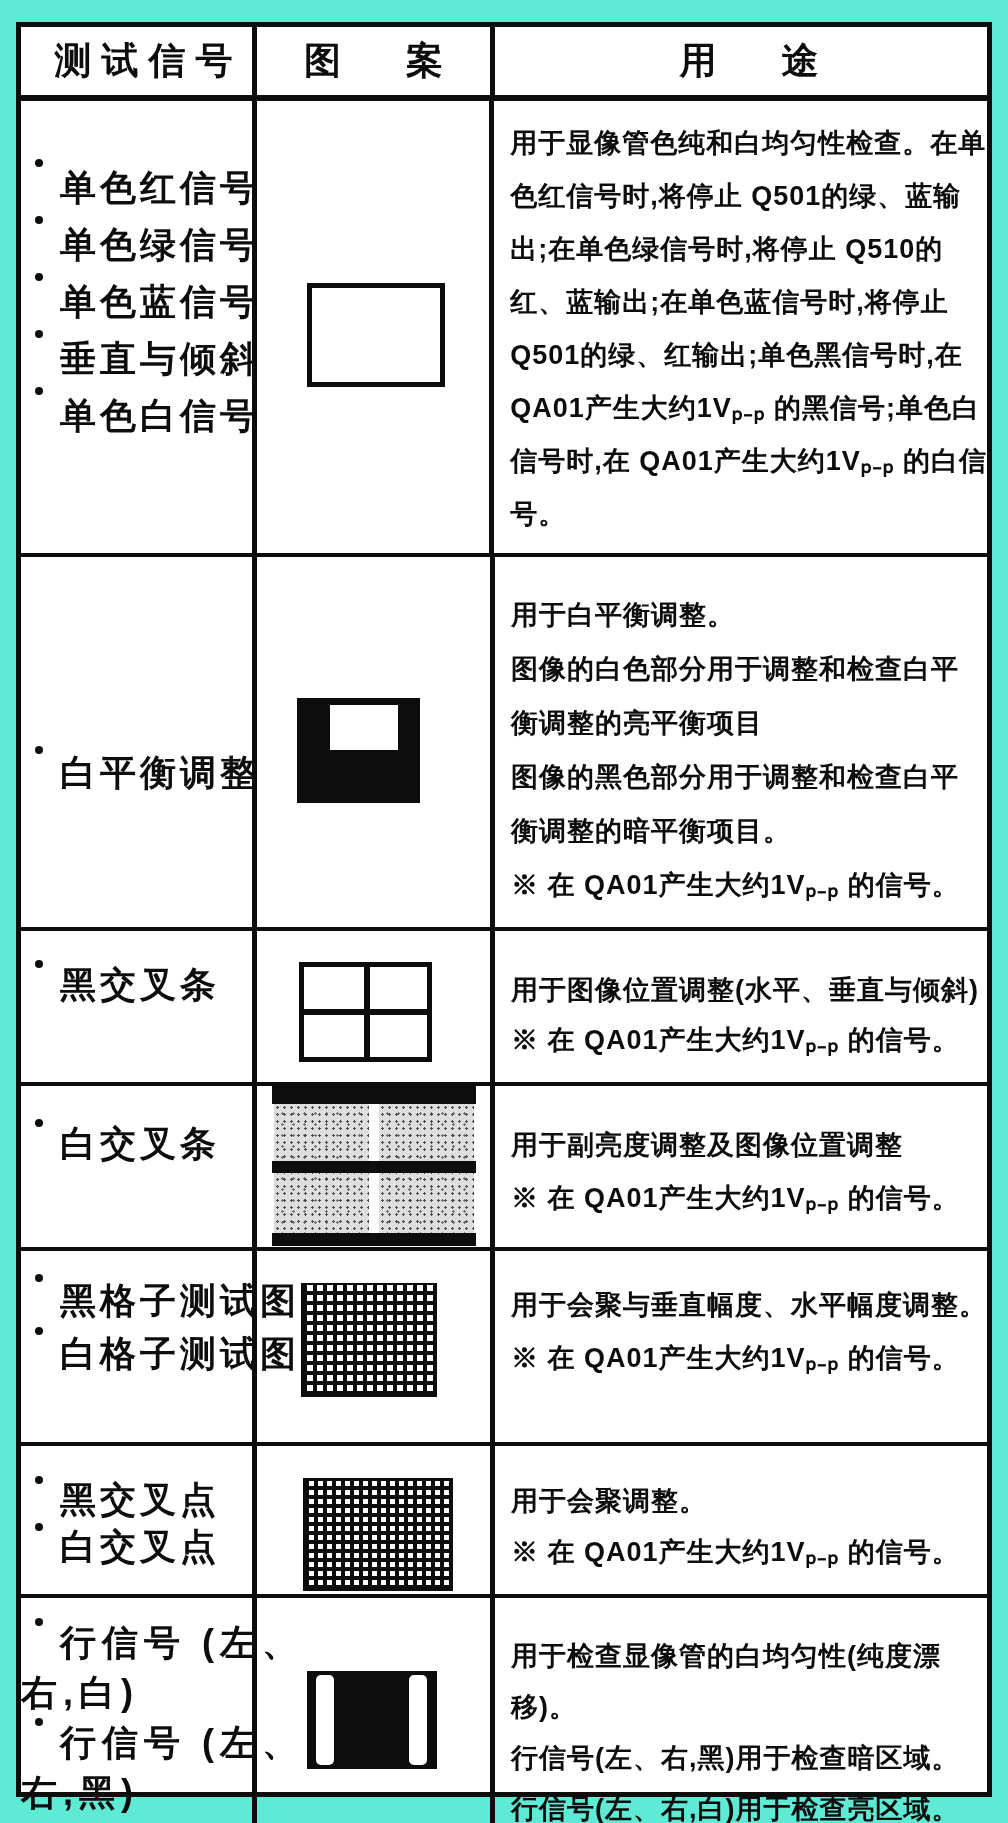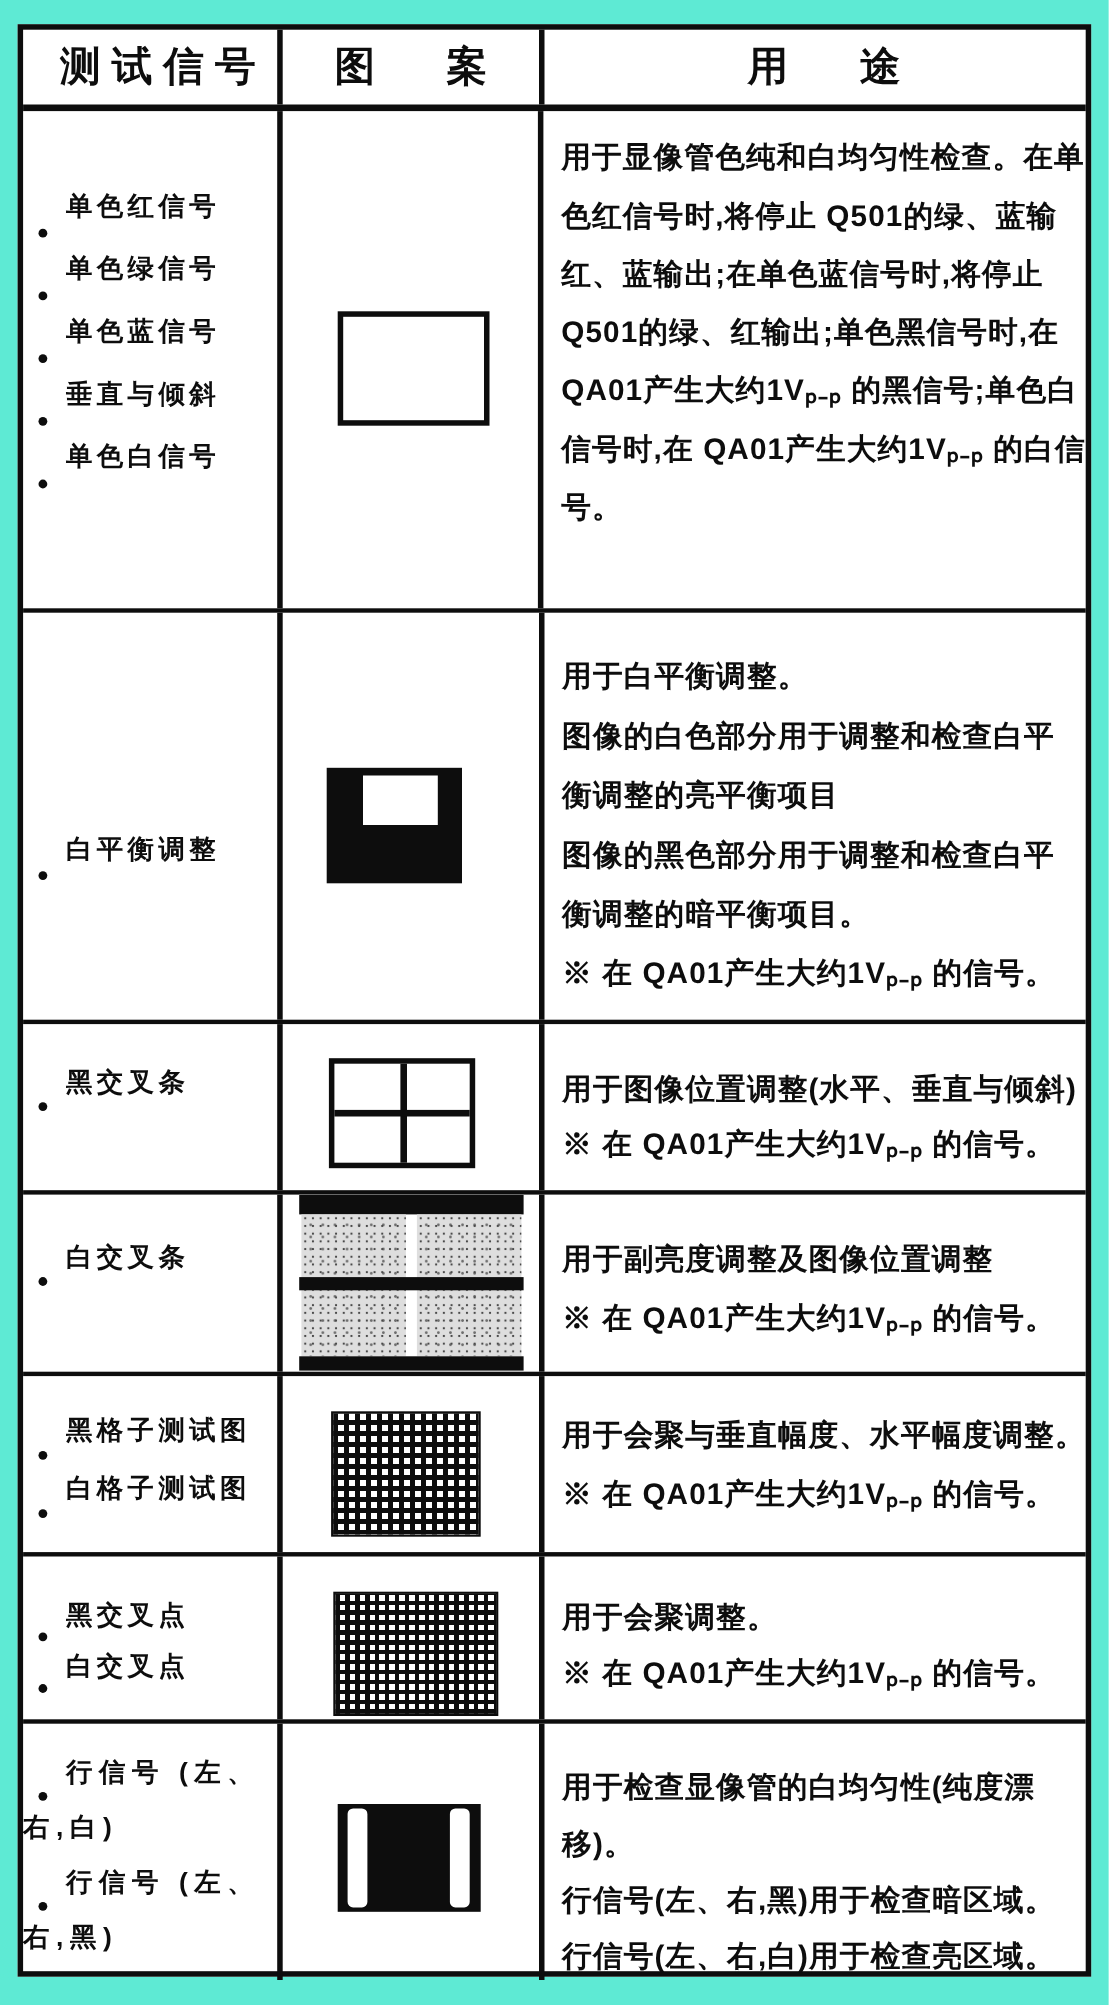--- a/index.html
+++ b/index.html
@@ -5,36 +5,36 @@
   html,body{margin:0;padding:0;background:#ffffff;}
   body{width:1008px;height:1823px;position:relative;font-family:"Liberation Sans",sans-serif;color:#0d0d0d;}
   .sheet{position:absolute;inset:0;background:#5eead4;}
   .tbl{position:absolute;left:16px;top:22px;width:976px;height:1775px;border:5px solid #0d0d0d;box-sizing:border-box;background:#ffffff;}
   .row{display:flex;box-sizing:border-box;border-bottom:4px solid #0d0d0d;}
   .row.hdr{height:74px;border-bottom-width:6px;}
   .row.r1{height:456px;}
   .row.r2{height:374px;}
   .row.r3{height:155px;}
   .row.r4{height:165px;}
-  .row.r5{height:164px;}
+  .row.r5{height:195px;}
   .row.r6{height:152px;}
   .row.r7{height:233px;border-bottom:none;}
   .c1{width:236px;box-sizing:border-box;border-right:5px solid #0d0d0d;padding-left:14px;}
   .c2{width:238px;box-sizing:border-box;border-right:5px solid #0d0d0d;position:relative;}
   .c3{flex:1;position:relative;padding-left:16px;box-sizing:border-box;}
   .hcell{display:flex;align-items:center;justify-content:center;font-size:37px;font-weight:bold;}
   .hc1{letter-spacing:10px;text-indent:10px;}
   .hc23{letter-spacing:14px;text-indent:14px;}
   .u{font-size:27px;font-weight:bold;letter-spacing:1px;line-height:53px;white-space:nowrap;}
   .lh54{line-height:54px;}
   .lh51{line-height:51px;}
   .lh50{line-height:50px;}
   .lh47{line-height:47px;}
   .lh57{line-height:57px;}
-  .sig{display:flex;align-items:flex-end;gap:17px;font-size:24px;font-weight:bold;letter-spacing:4px;white-space:nowrap;}
+  .sig{display:flex;align-items:flex-start;gap:17px;font-size:36px;font-weight:bold;letter-spacing:4px;white-space:nowrap;}
   .dot{width:8px;height:8px;border-radius:50%;background:#0d0d0d;flex:none;}
   .outdent{margin-left:-14px;}
   .wide{letter-spacing:6px;}
   
   .pat{position:absolute;box-sizing:border-box;}
   .pat-rect{left:50px;top:182px;width:138px;height:104px;border:5px solid #0d0d0d;background:#fff;}
   .pat-wb{left:40px;top:141px;width:123px;height:105px;background:#0d0d0d;}
   .pat-wb .win{position:absolute;left:33px;top:7px;width:68px;height:45px;background:#fff;}
   .pat-cross{left:42px;top:31px;width:133px;height:100px;border:5px solid #0d0d0d;background:#fff;}
   .pat-cross .vl{position:absolute;left:60px;top:0;width:6px;height:100%;background:#0d0d0d;}
@@ -86,20 +86,21 @@
             <span class="dot"></span>
             <span>单色白信号</span>
           </div>
       </div>
       <div class="c2">
         <div class="pat pat-rect"></div>
       </div>
       <div class="c3" style="padding-top:16px;">
         <div class="u">用于显像管色纯和白均匀性检查。在单</div>
         <div class="u">色红信号时,将停止 Q501的绿、蓝输</div>
+        <div class="u">出;在单色绿信号时,将停止 Q510的</div>
         <div class="u">红、蓝输出;在单色蓝信号时,将停止</div>
         <div class="u">Q501的绿、红输出;单色黑信号时,在</div>
         <div class="u">QA01产生大约1Vₚ₋ₚ 的黑信号;单色白</div>
         <div class="u">信号时,在 QA01产生大约1Vₚ₋ₚ 的白信</div>
         <div class="u">号。</div>
       </div>
     </div>
 
     <div class="row r2">
       <div class="c1" style="padding-top:189px;">

